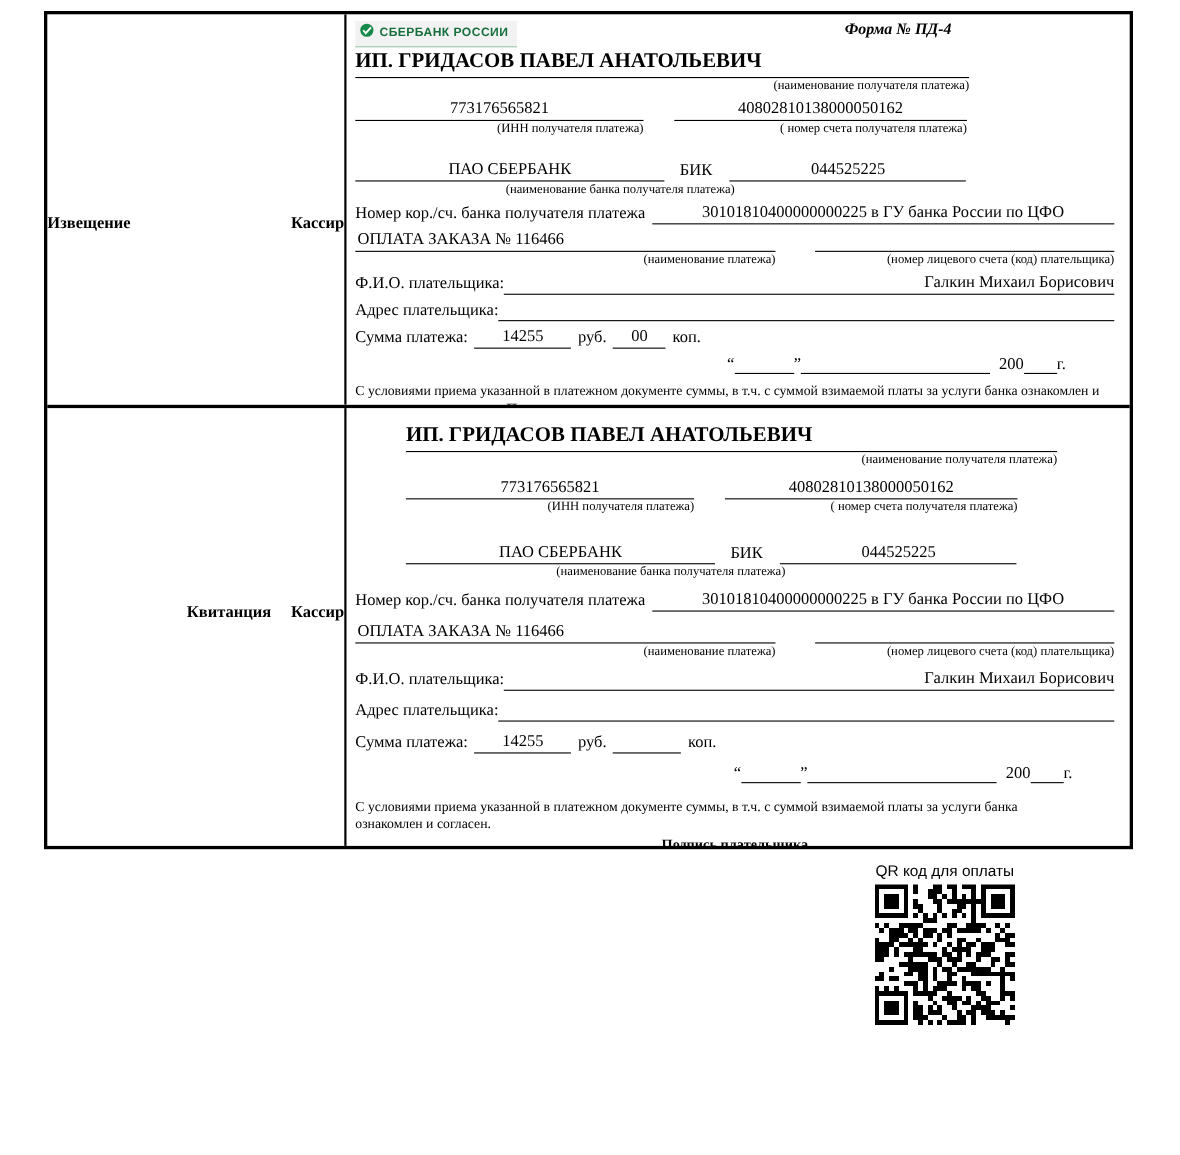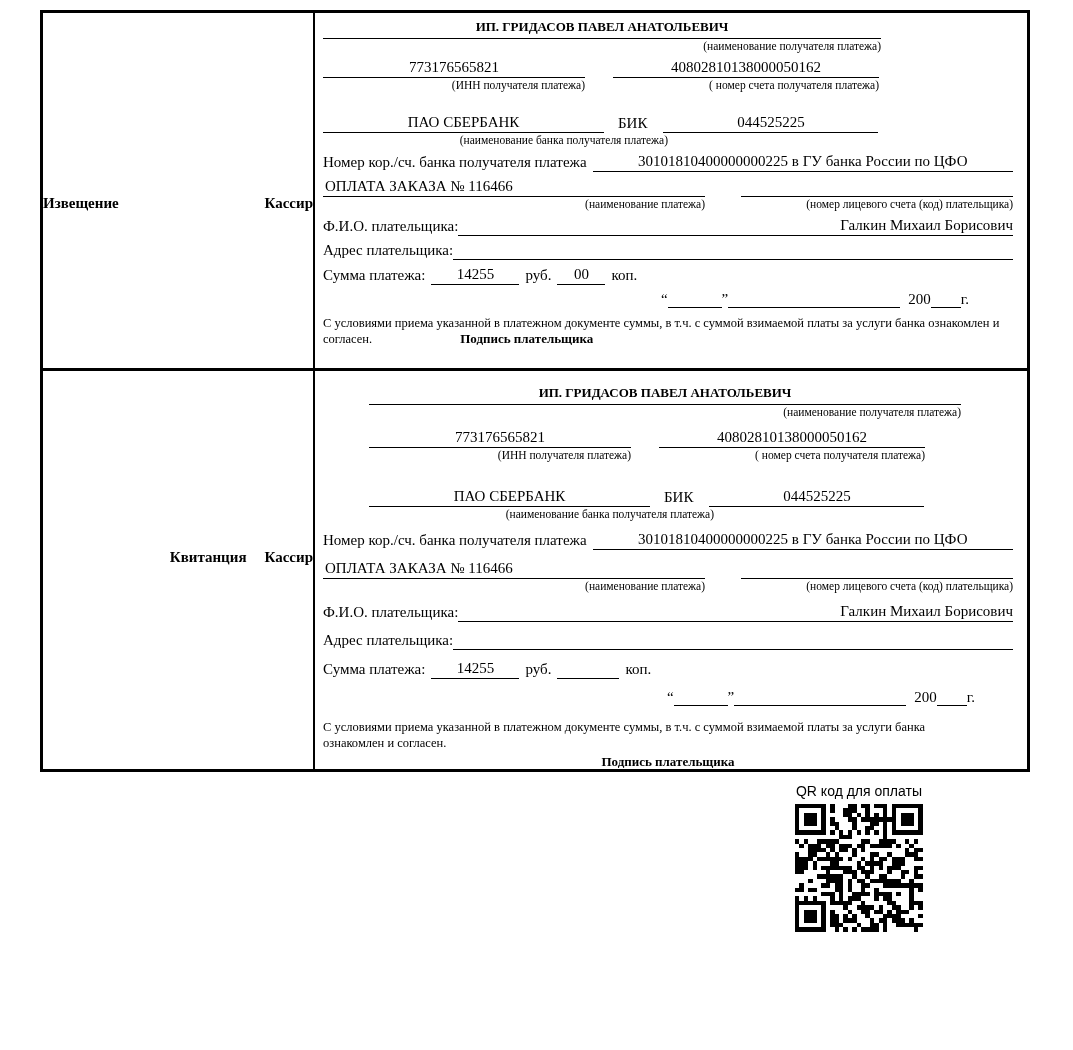--- a/index.html
+++ b/index.html
@@ -40,21 +40,21 @@
   .logo { display: flex; align-items: center; gap: 5px; background: #f2f2f2; padding: 2px 8px 3px 4px; border-bottom: 1px solid #9fc9ae; }
   .logo-text {
     color: #17703c; font-weight: bold; font-size: 11px;
     font-family: "Liberation Sans", sans-serif; letter-spacing: .4px;
   }
   .form-no { font-weight: bold; font-style: italic; font-size: 14.5px; margin-right: 148px; white-space: nowrap; }
 
   .w-main { width: 558px; }
   .sec2 .w-main { width: 592px; margin-left: 46px; }
 
-  .recip { text-align: center; font-weight: bold; font-size: 13px; border-bottom: 1px solid #000; padding-bottom: 3px; }
+  .recip { text-align: left; font-weight: bold; font-size: 19px; border-bottom: 1px solid #000; padding-bottom: 3px; }
   .caption { font-size: 11.5px; line-height: 14px; text-align: right; }
   .row { display: flex; align-items: flex-end; line-height: 19px; }
   .ul { border-bottom: 1px solid #000; display: inline-block; }
   .center { text-align: center; }
   .sec1 .gap { margin-top: 5px; }
   .sec2 .gap { margin-top: 9px; }
   .spacer28 { width: 28px; }
   .spacer36 { width: 36px; }
   .w262 { width: 262px; }
   .w266 { width: 266px; }
@@ -98,20 +98,32 @@
 <div class="page">
   <div class="form-table">
 
     <div class="section sec1">
       <div class="left-cell">
         <div>Извещение</div>
         <div>Кассир</div>
       </div>
       <div class="right-cell">
 
+        <div class="header-row">
+          <div class="logo">
+            <span>
+              <svg width="13" height="13" viewBox="0 0 24 24">
+                  <circle cx="12" cy="12" r="11" fill="#17894a"></circle>
+                  <path d="M6 12 l4 5 l9 -10" stroke="#fff" stroke-width="3.2" fill="none"></path>
+                </svg>
+            </span>
+            <span class="logo-text">СБЕРБАНК РОССИИ</span>
+          </div>
+          <div class="form-no">Форма № ПД-4</div>
+        </div>
 
         <div class="w-main">
           <div class="recip">ИП. ГРИДАСОВ ПАВЕЛ АНАТОЛЬЕВИЧ</div>
           <div class="caption">(наименование получателя платежа)</div>
 
           <div class="row gap">
             <span class="ul w262 center">773176565821</span>
             <span class="spacer28"></span>
             <span class="ul w266 center">40802810138000050162</span>
           </div>

